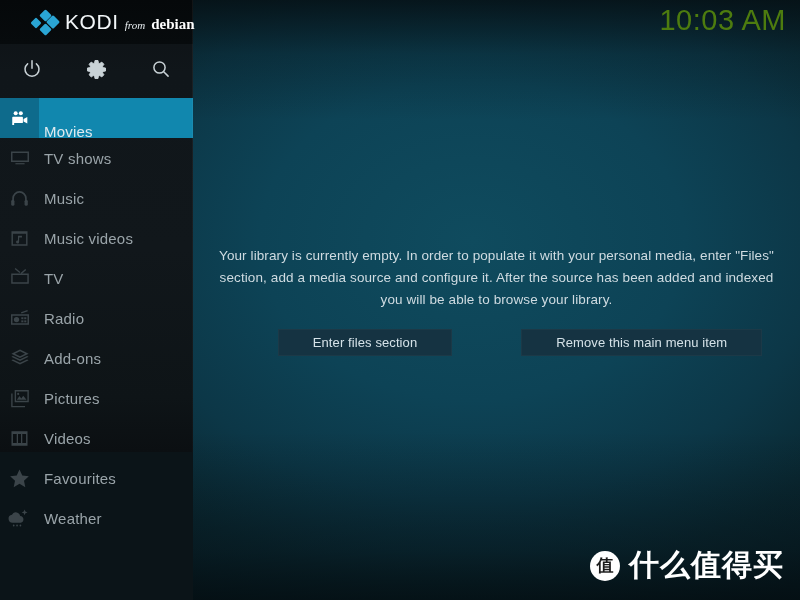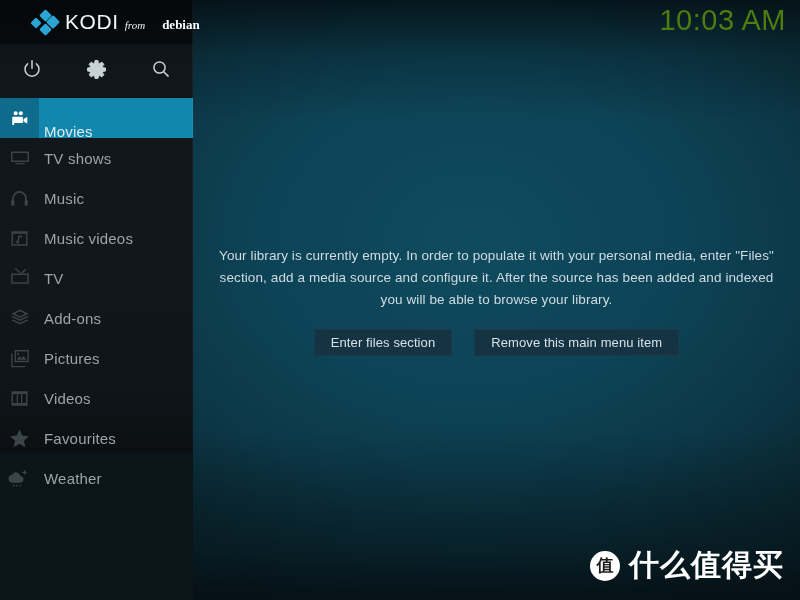--- a/index.html
+++ b/index.html
@@ -51,21 +51,21 @@
   .logo-text { display:flex; align-items:baseline; white-space:nowrap; }
   .logo-kodi {
     font-size:21px; letter-spacing:.6px; color:#f2f6f8; font-weight:400;
     font-family:"Liberation Sans", sans-serif;
   }
   .logo-from {
     font-size:11px; color:#e8eef1; margin-left:6px; font-style:italic;
     font-family:"Liberation Serif", serif;
   }
   .logo-debian {
-    font-size:13px; color:#ffffff; margin-left:17px; font-weight:700;
+    font-size:15px; color:#ffffff; margin-left:6px; font-weight:700;
     font-family:"Liberation Serif", serif;
   }
 
   
   .toolbar { height:50px; display:flex; align-items:center; }
   .tool-btn {
     flex:1 1 0; height:50px; display:flex; align-items:center; justify-content:center;
     cursor:pointer;
   }
   .tool-btn svg { display:block; }
@@ -106,24 +106,25 @@
   .center {
     position:absolute; left:193px; top:0; width:607px; height:600px; z-index:2;
     display:flex; flex-direction:column; align-items:center; justify-content:center;
   }
   .empty-msg {
     width:556px; text-align:center; color:#cfdbe1; font-size:13.5px; line-height:22px;
     letter-spacing:.1px; font-family:"Liberation Sans", sans-serif;
   }
   .btn-row { margin-top:18px; display:flex; gap:22px; }
   .btn {
-    height:27px; padding:0 17px; display:flex; align-items:center; justify-content:center;
+    height:27px; padding:0 35px; display:flex; align-items:center; justify-content:center;
     background:#153342; color:#d5e2e8; font-size:13px; cursor:pointer;
     border:none; letter-spacing:.1px; font-family:"Liberation Sans", sans-serif;
     box-shadow:inset 0 0 0 1px rgba(255,255,255,.03);
+    margin-left:47px;
   }
 
   
   .watermark {
     position:absolute; right:16px; bottom:14px; z-index:5;
     display:flex; align-items:center; gap:9px;
   }
   .wm-badge {
     width:30px; height:30px; border-radius:50%; background:#ffffff;
     display:flex; align-items:center; justify-content:center;
@@ -241,20 +242,34 @@
       <div class="menu-item">
         <div class="menu-icon">
           <svg class="ic" width="22" height="22" viewBox="0 0 24 24">
             <path d="M2.4 7.2h19.2v11H2.4zM4 8.8v7.8h16V8.8z"></path>
             <path d="M11.4 6.6L6.2 2.2l.95-1.15 5.2 4.4zM12.6 6.6l5.2-4.35.95 1.15-5.2 4.4z"></path>
           </svg>
         </div>
         <div class="menu-label">TV</div>
       </div>
 
+      <div class="menu-item">
+        <div class="menu-icon">
+          <svg class="ic" width="22" height="22" viewBox="0 0 24 24">
+            <path d="M2.2 8h19.6v11.4H2.2zM3.8 9.6v8.2h16.4V9.6z"></path>
+            <path d="M13.6 7.2l-.55-1.5 7-2.55.55 1.5z"></path>
+            <circle cx="8.2" cy="13.7" r="2.9"></circle>
+            <rect x="13.4" y="11.2" width="2.3" height="2.1"></rect>
+            <rect x="16.6" y="11.2" width="2.3" height="2.1"></rect>
+            <rect x="13.4" y="14.6" width="2.3" height="2.1"></rect>
+            <rect x="16.6" y="14.6" width="2.3" height="2.1"></rect>
+          </svg>
+        </div>
+        <div class="menu-label">Radio</div>
+      </div>
 
       <div class="menu-item">
         <div class="menu-icon">
           <svg class="ic" width="22" height="22" viewBox="0 0 24 24">
             <path d="M12 2.6L2.6 7.3 12 12l9.4-4.7zm0 1.9l5.6 2.8L12 10.1 6.4 7.3z"></path>
             <path d="M2.6 10.6L12 15.3l9.4-4.7-1.7-.85L12 13.4 4.3 9.75z"></path>
             <path d="M2.6 14.4L12 19.1l9.4-4.7-1.7-.85L12 17.2l-7.7-3.65z"></path>
           </svg>
         </div>
         <div class="menu-label">Add-ons</div>

